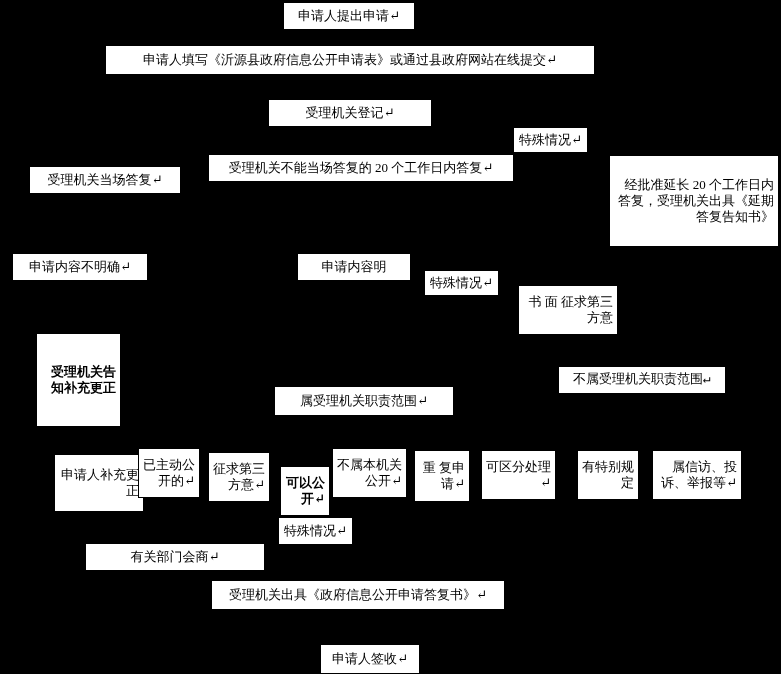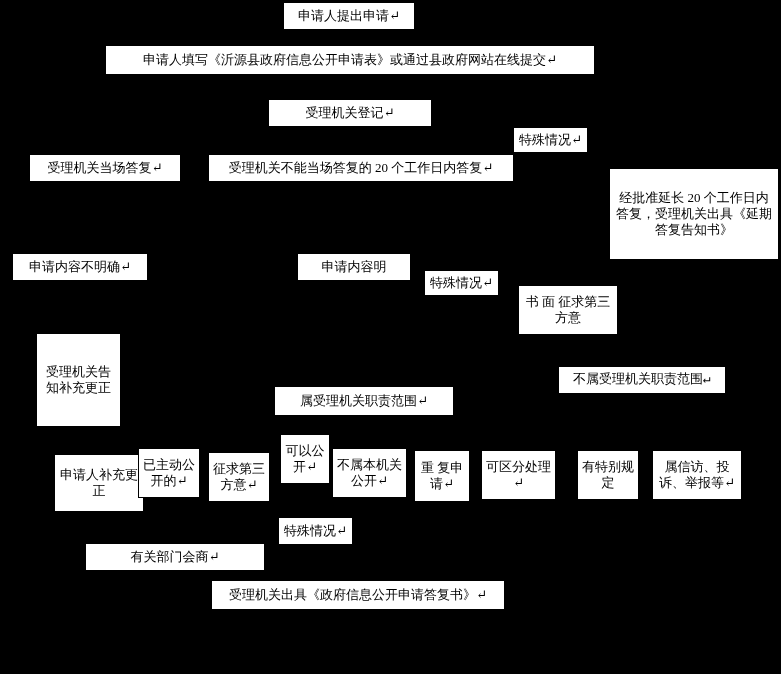--- a/index.html
+++ b/index.html
@@ -17,51 +17,52 @@
   }
   .node {
     position: absolute;
     background: #ffffff;
     color: #000000;
     border: 1px solid #000000;
     box-sizing: border-box;
     display: flex;
     align-items: center;
     justify-content: center;
-    text-align: center;
+    text-align: right;
     font-size: 13px;
     line-height: 1.25;
     padding: 2px 4px;
     white-space: pre-wrap;
     word-break: break-all;
   }
 </style>
 </head>
 <body>
 
 <div id="canvas">
     <div class="node" style="left: 283px; top: 2px; width: 132px; height: 28px;">申请人提出申请↵</div>
     <div class="node" style="left: 105px; top: 45px; width: 490px; height: 30px;">申请人填写《沂源县政府信息公开申请表》或通过县政府网站在线提交↵</div>
     <div class="node" style="left: 268px; top: 99px; width: 164px; height: 28px;">受理机关登记↵</div>
     <div class="node" style="left: 513px; top: 127px; width: 75px; height: 26px;">特殊情况↵</div>
-    <div class="node" style="left: 29px; top: 154px; width: 152px; height: 28px;">受理机关当场答复↵</div>
+    <div class="node" style="left: 29px; top: 166px; width: 152px; height: 28px;">受理机关当场答复↵</div>
     <div class="node" style="left: 208px; top: 154px; width: 306px; height: 28px;">受理机关不能当场答复的 20 个工作日内答复↵</div>
-    <div class="node" style="left: 609px; top: 168px; width: 170px; height: 92px;">经批准延长 20 个工作日内答复，受理机关出具《延期答复告知书》</div>
+    <div class="node" style="left: 609px; top: 155px; width: 170px; height: 92px;">经批准延长 20 个工作日内答复，受理机关出具《延期答复告知书》</div>
     <div class="node" style="left: 12px; top: 253px; width: 136px; height: 28px;">申请内容不明确↵</div>
     <div class="node" style="left: 297px; top: 253px; width: 114px; height: 28px;">申请内容明</div>
     <div class="node" style="left: 424px; top: 270px; width: 75px; height: 26px;">特殊情况↵</div>
     <div class="node" style="left: 518px; top: 285px; width: 100px; height: 50px;">书 面 征求第三方意</div>
-    <div class="node" style="left: 36px; top: 333px; width: 85px; height: 94px;">受理机关告知补充更正</div>
+    <div class="node" style="left: 36px; top: 333px; width: 85px; height: 94px; font-weight: bold;">受理机关告知补充更正</div>
     <div class="node" style="left: 274px; top: 386px; width: 180px; height: 30px;">属受理机关职责范围↵</div>
     <div class="node" style="left: 558px; top: 366px; width: 168px; height: 28px; font-family: Liberation Mono, monospace;">不属受理机关职责范围↵</div>
     <div class="node" style="left: 30px; top: 454px; width: 90px; height: 58px; margin-left: 24px;">申请人补充更正</div>
     <div class="node" style="left: 138px; top: 448px; width: 62px; height: 50px;">已主动公开的↵</div>
     <div class="node" style="left: 208px; top: 452px; width: 62px; height: 50px;">征求第三方意↵</div>
-    <div class="node" style="left: 280px; top: 434px; width: 50px; height: 50px;">可以公开↵</div>
+    <div class="node" style="left: 280px; top: 466px; width: 50px; height: 50px; font-weight: bold;">可以公开↵</div>
     <div class="node" style="left: 414px; top: 450px; width: 56px; height: 52px;">重 复申请↵</div>
     <div class="node" style="left: 332px; top: 448px; width: 75px; height: 50px;">不属本机关公开↵</div>
     <div class="node" style="left: 481px; top: 450px; width: 75px; height: 50px;">可区分处理↵</div>
     <div class="node" style="left: 577px; top: 450px; width: 62px; height: 50px;">有特别规定</div>
     <div class="node" style="left: 652px; top: 450px; width: 90px; height: 50px;">属信访、投诉、举报等↵</div>
     <div class="node" style="left: 278px; top: 517px; width: 75px; height: 28px;">特殊情况↵</div>
     <div class="node" style="left: 85px; top: 543px; width: 180px; height: 28px;">有关部门会商↵</div>
     <div class="node" style="left: 211px; top: 580px; width: 294px; height: 30px;">受理机关出具《政府信息公开申请答复书》↵</div>
+    <div class="node" style="left: 320px; top: 644px; width: 100px; height: 30px;">申请人签收↵</div>
   </div>
 
 </body></html>

